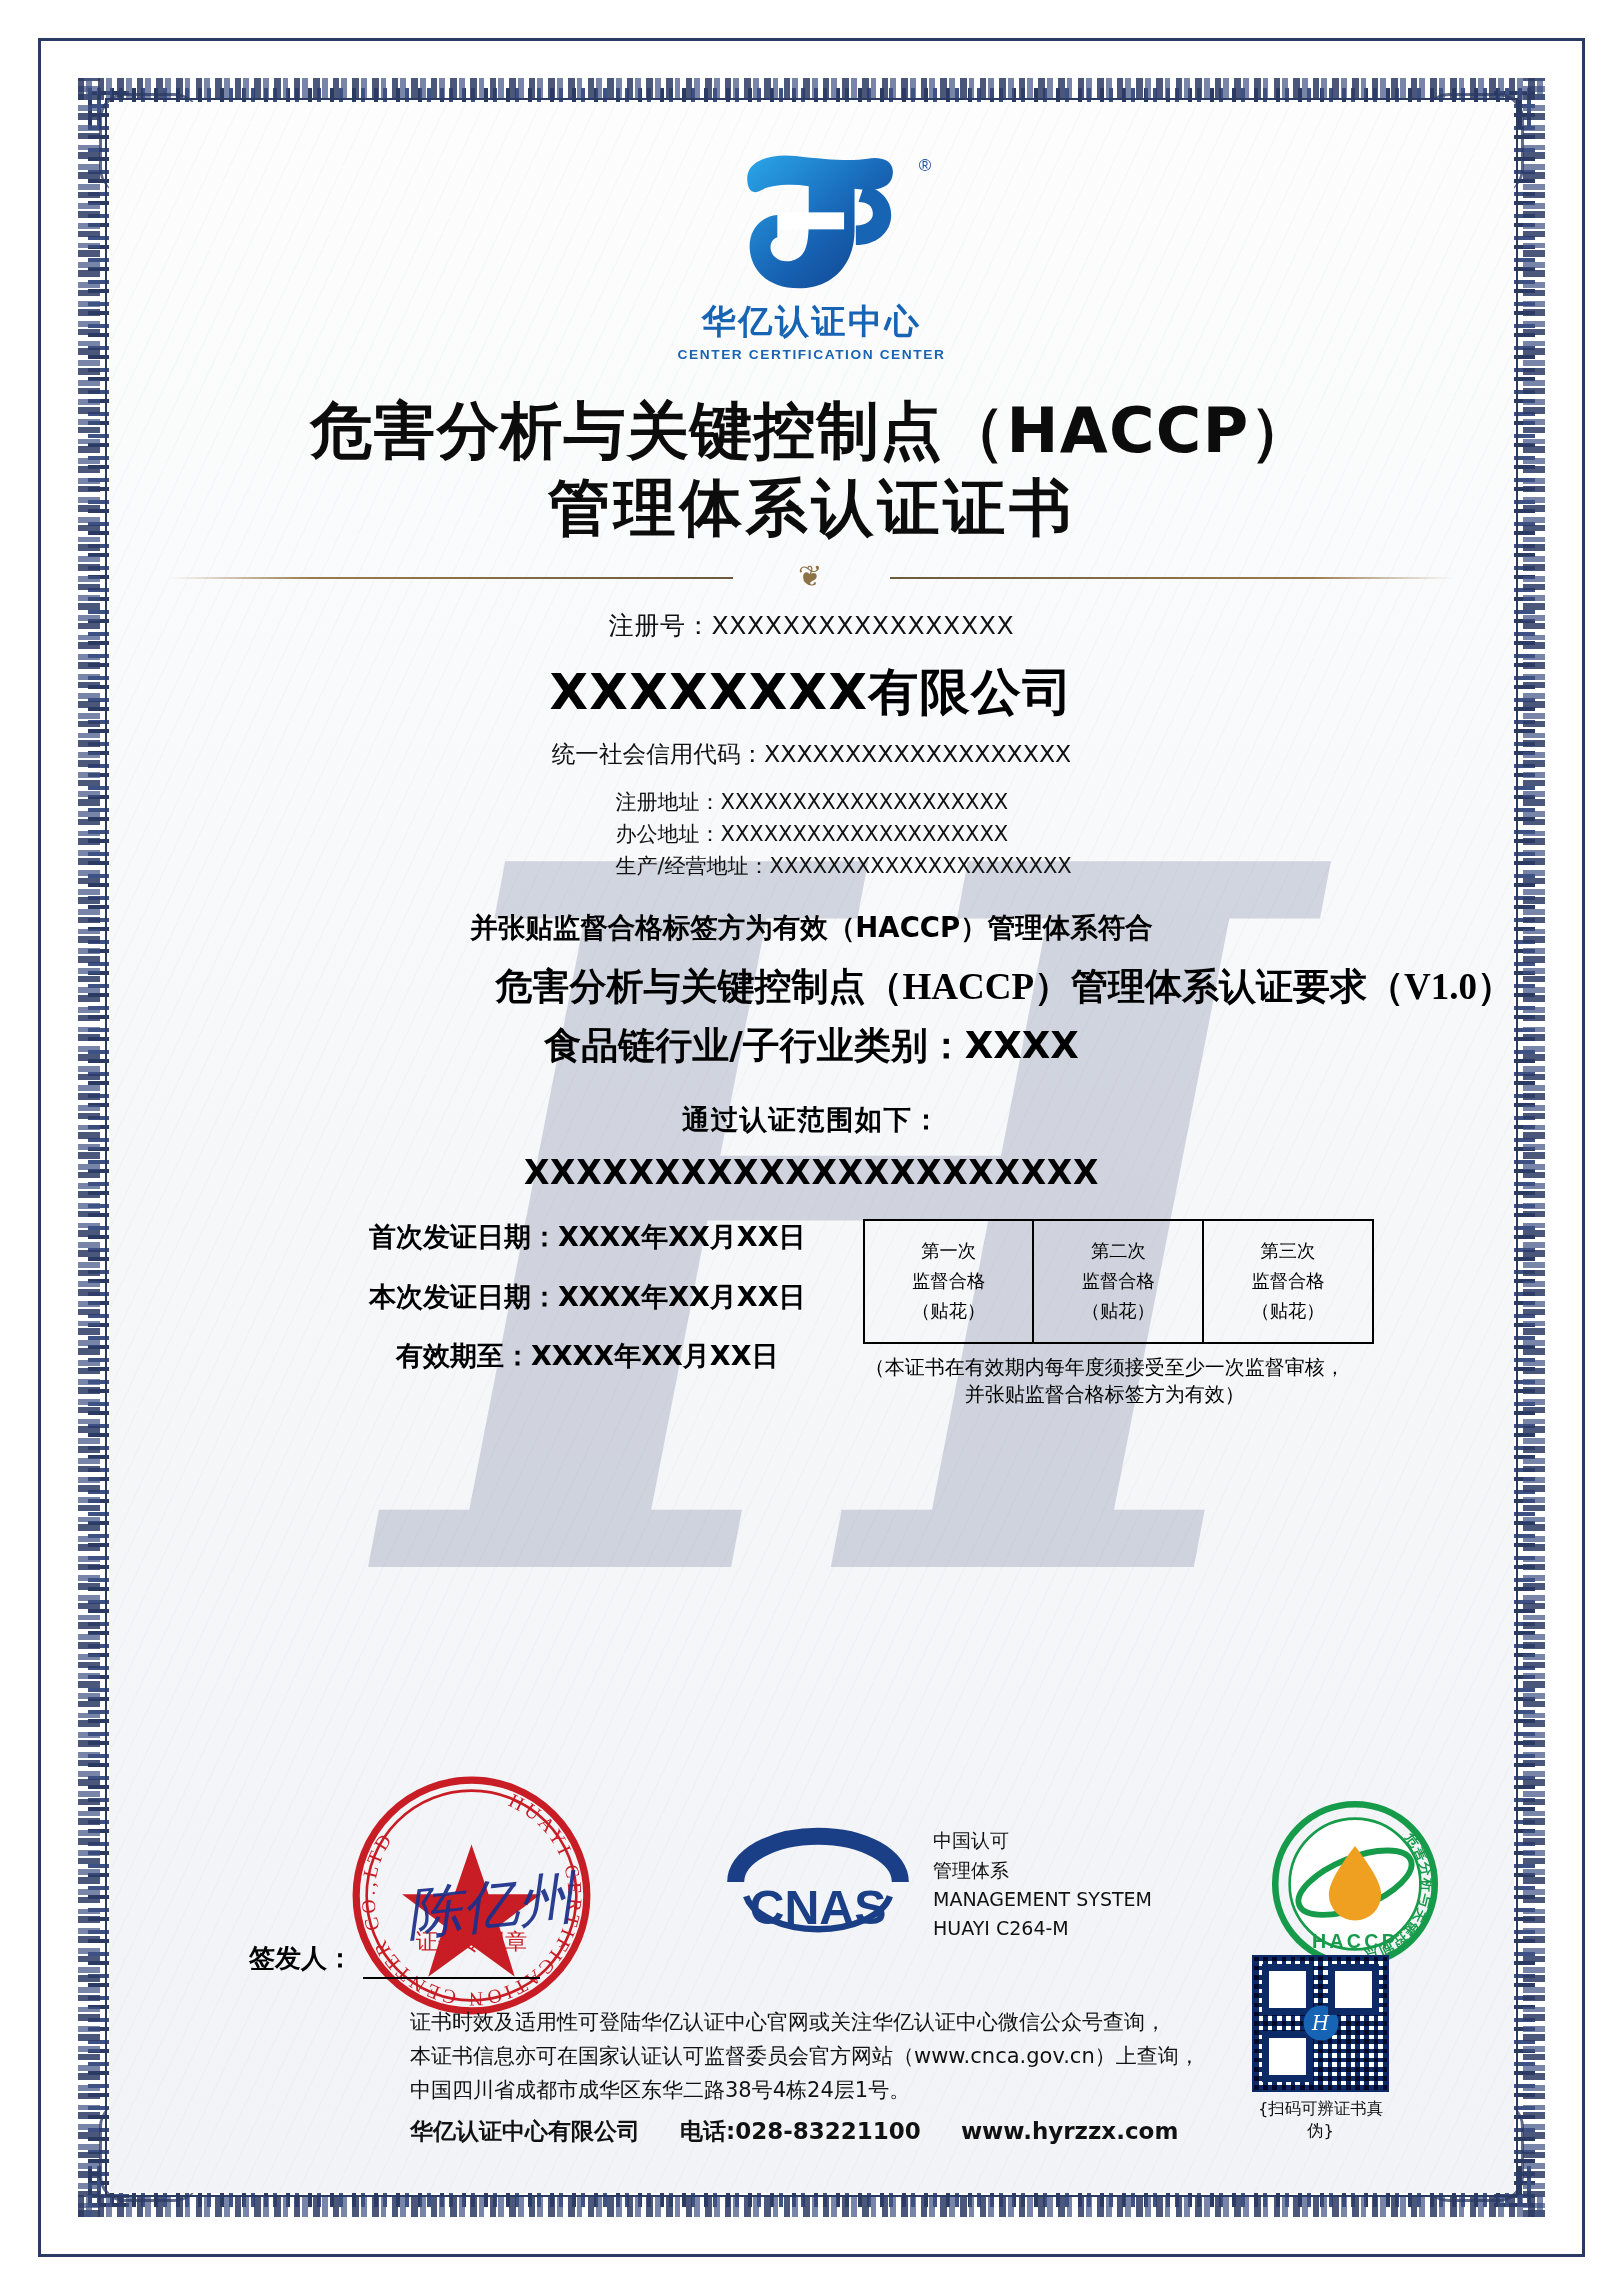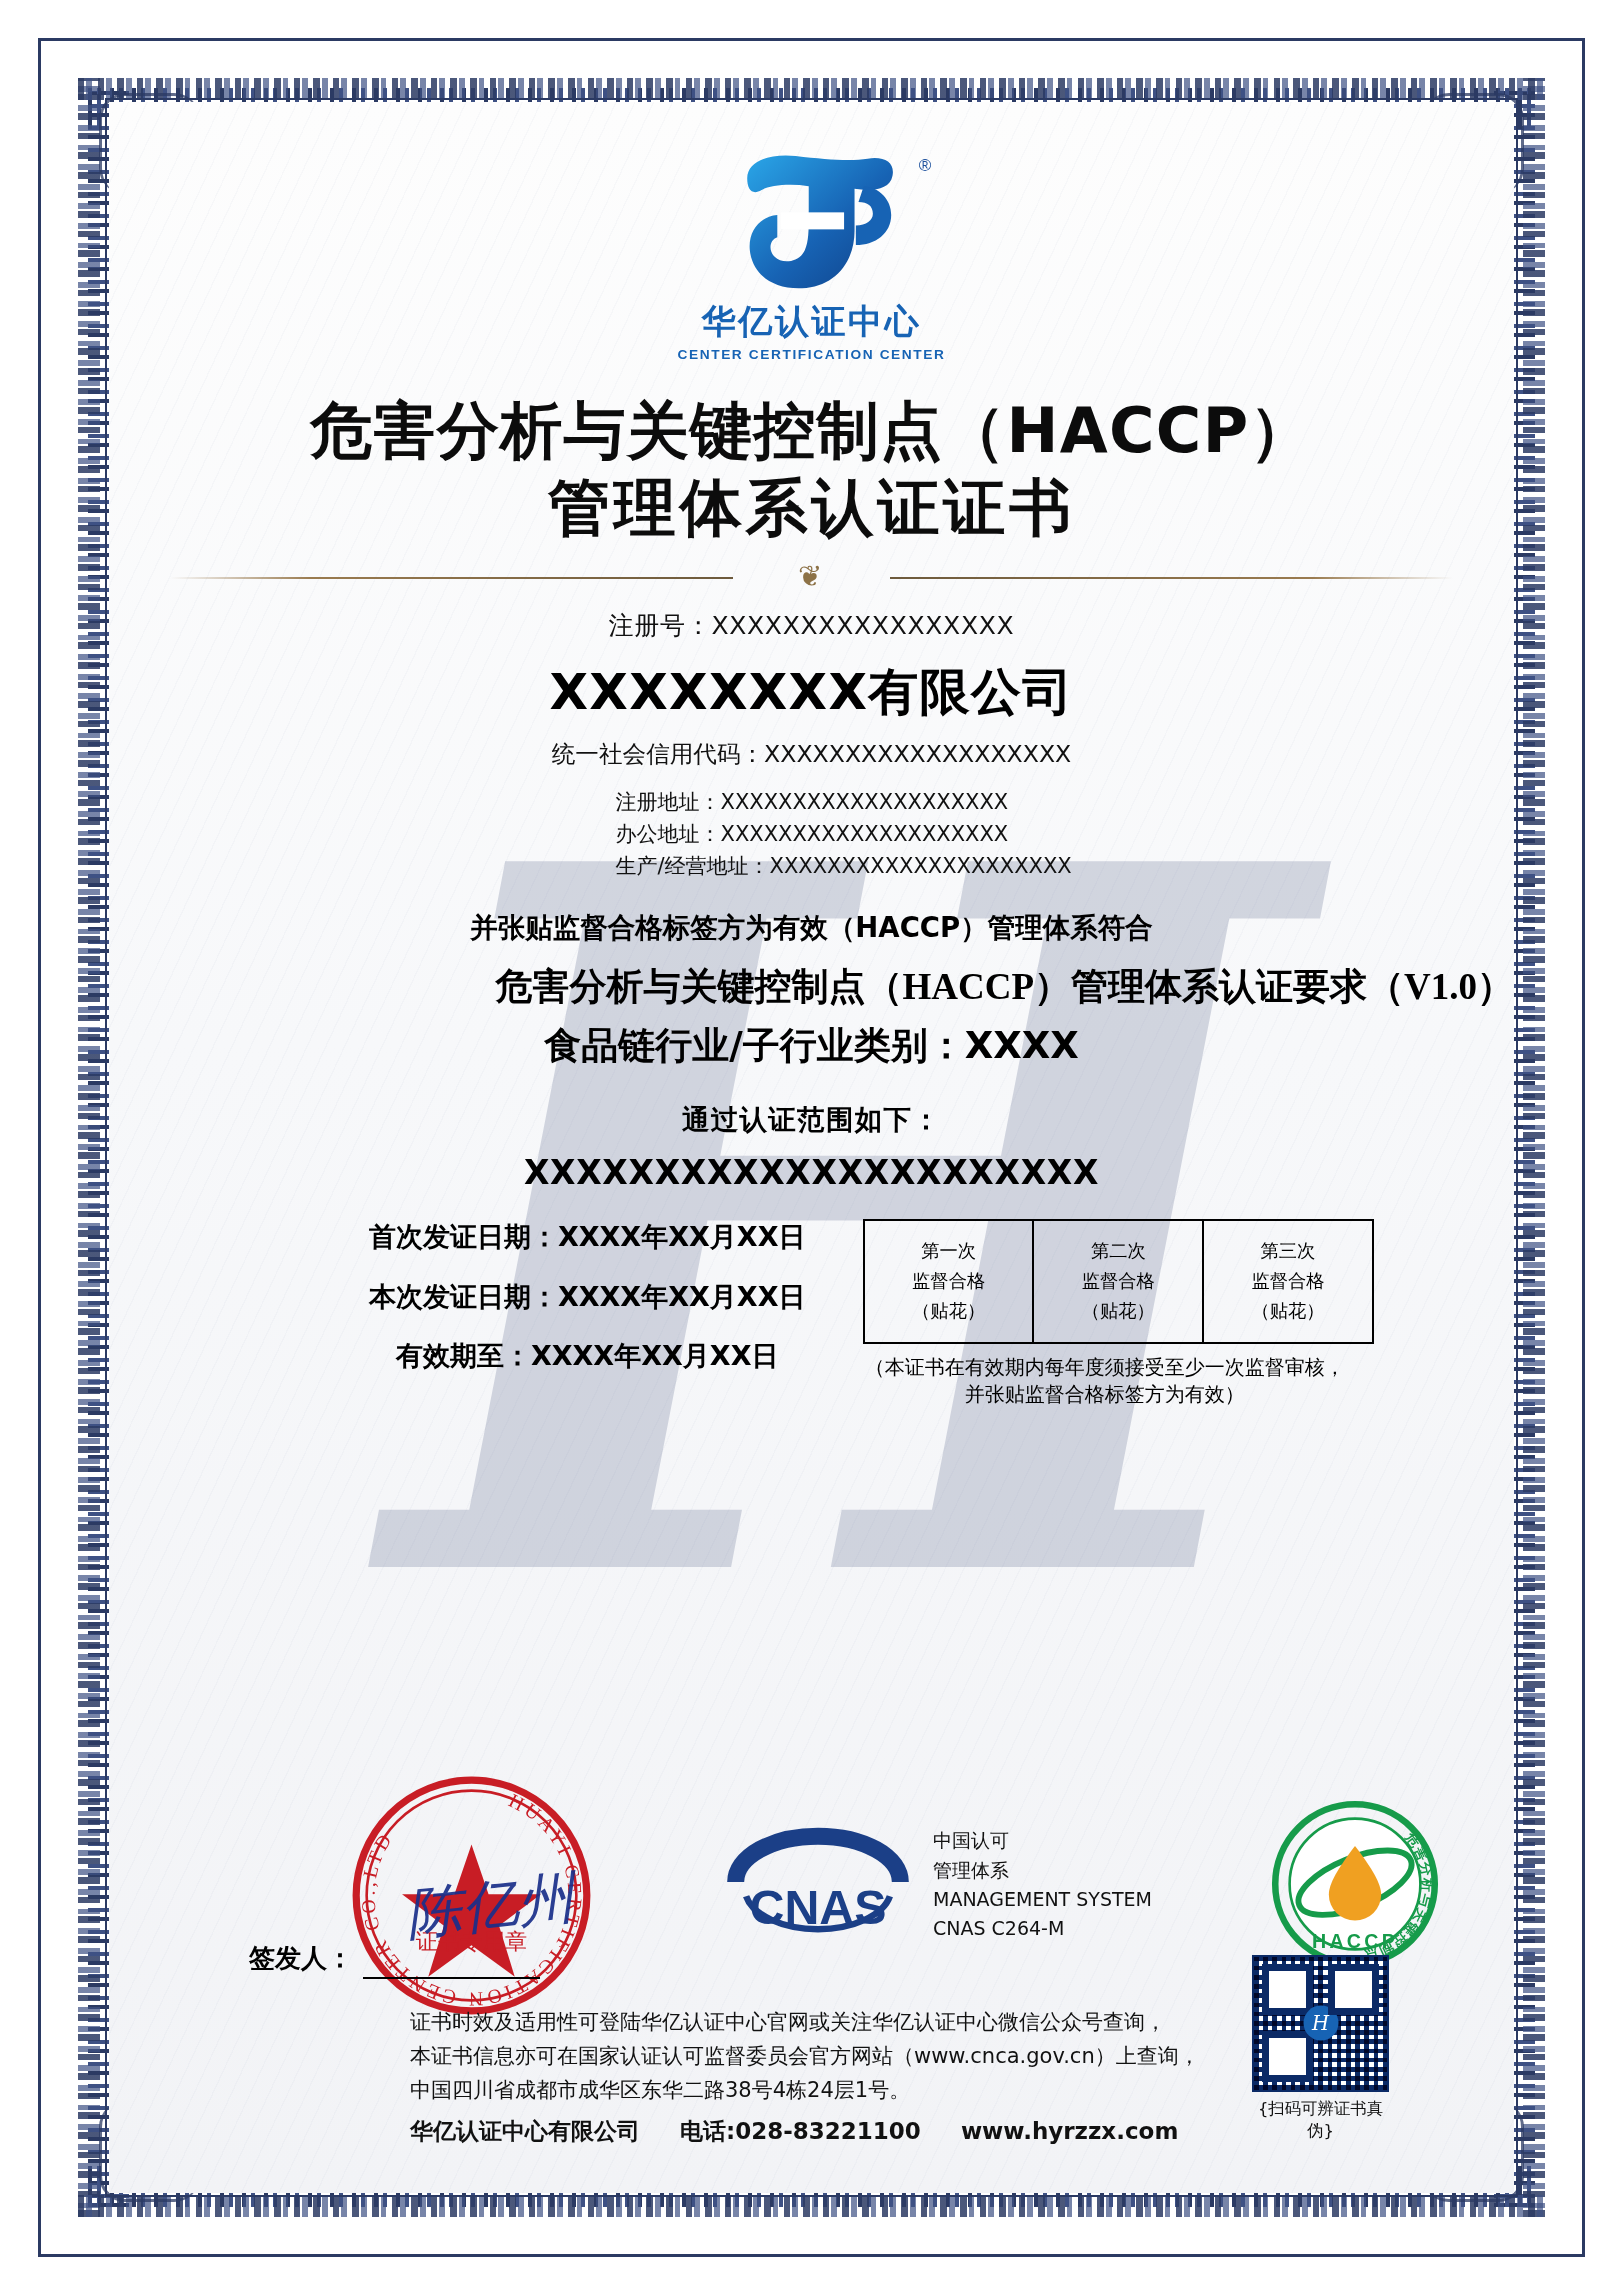--- a/index.html
+++ b/index.html
@@ -581,21 +581,21 @@
           <svg width="196" height="131" viewBox="0 0 300 200" xmlns="http://www.w3.org/2000/svg">
             <path d="M24 96 a126 70 0 0 1 252 0" fill="none" stroke="#1b3f87" stroke-width="26"></path>
             <path d="M40 118 a112 62 0 0 0 220 0" fill="none" stroke="#1b3f87" stroke-width="10"></path>
             <text x="150" y="160" text-anchor="middle" fill="#1b3f87" font-size="74" font-weight="bold" font-family="Liberation Sans, sans-serif">CNAS</text>
           </svg>
         </div>
         <div class="cnas-text">
           <div>中国认可</div>
           <div>管理体系</div>
           <div>MANAGEMENT SYSTEM</div>
-          <div>CNAS C264-M</div>
+          <div>HUAYI C264-M</div>
         </div>
       </div>
 
       <div class="haccp-mark">
         <svg width="170" height="170" viewBox="0 0 260 260" xmlns="http://www.w3.org/2000/svg">
           <circle cx="130" cy="130" r="122" fill="none" stroke="#169b4a" stroke-width="10"></circle>
           <circle cx="130" cy="130" r="100" fill="#ffffff" stroke="#169b4a" stroke-width="4"></circle>
           <ellipse cx="130" cy="128" rx="92" ry="38" fill="none" stroke="#169b4a" stroke-width="9" transform="rotate(-22 130 128)"></ellipse>
           <path d="M130 72 c26 34 40 58 40 74 a40 40 0 0 1 -80 0 c0 -16 14 -40 40 -74 z" fill="#f0a021"></path>
           <path id="hacpath" d="M130,26 a104,104 0 1,1 -0.1,0" fill="none"></path>

